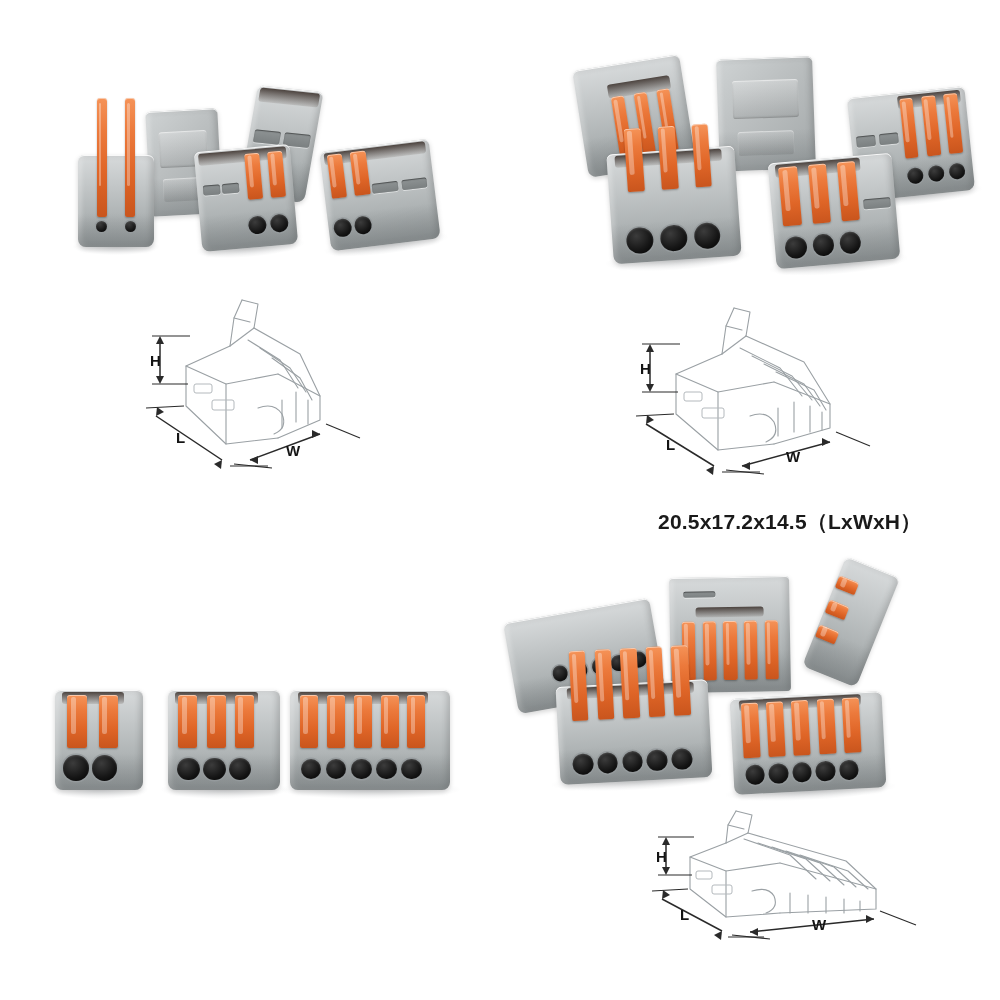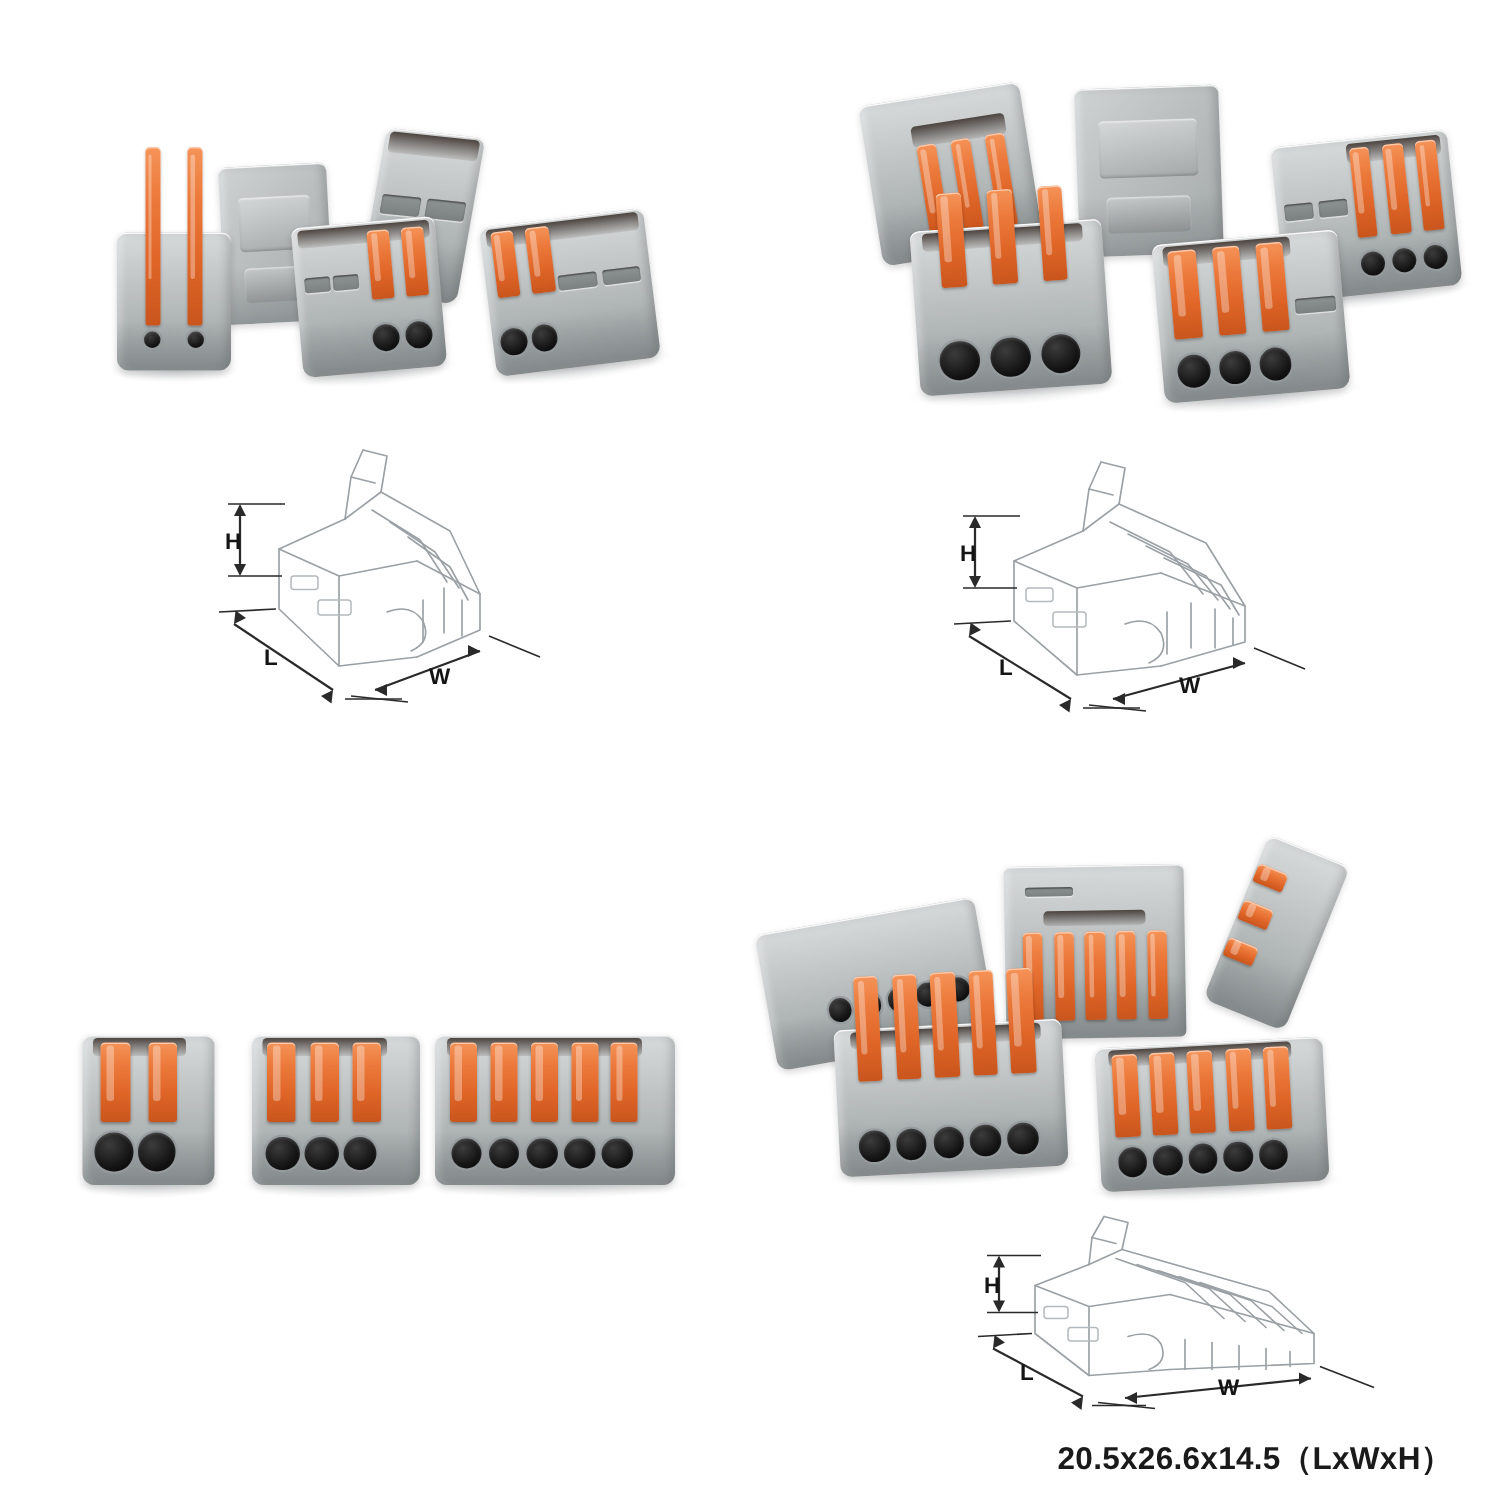--- a/index.html
+++ b/index.html
@@ -372,20 +372,21 @@
           <path d="M108 172 L146 176" stroke-width="1.1"></path>
           <path d="M218 134 L252 148" stroke-width="1.1"></path>
           <path d="M124 168 L212 144"></path>
           <path d="M124 168 l8 -4 l0 8 z" fill="#2a2a2a" stroke="none"></path>
           <path d="M212 144 l-8 4 l0 -8 z" fill="#2a2a2a" stroke="none"></path>
         </g>
         <text class="dimtxt" x="168" y="164">W</text>
       </svg>
     </div>
 
+    <div class="dim-caption" style="left:158px;top:508px;">20.5x17.2x14.5（LxWxH）</div>
   </div>
 
   <div class="quad" id="quad-bl">
     <div class="photo-stage" style="left:0;top:160px;width:500px;height:180px;">
 
       <div class="conn" style="left:55px;top:30px;width:88px;height:100px;">
         <div class="soft"></div>
         <div class="body"></div>
         <div class="slot-shadow" style="left:8%;right:22%;top:2%;height:12%;"></div>
         <div class="levers" style="left:8%;right:22%;top:5%;height:58%;gap:10%;">
@@ -572,16 +573,15 @@
           <path d="M92 130 L130 134" stroke-width="1.1"></path>
           <path d="M240 106 L276 120" stroke-width="1.1"></path>
           <path d="M110 127 L234 114"></path>
           <path d="M110 127 l8 -4 l0 8 z" fill="#2a2a2a" stroke="none"></path>
           <path d="M234 114 l-8 4 l0 -8 z" fill="#2a2a2a" stroke="none"></path>
         </g>
         <text class="dimtxt" x="172" y="125">W</text>
       </svg>
     </div>
 
-    <div class="dim-caption" style="left:205px;top:458px;">20.5x26.6x14.5（LxWxH）</div>
   </div>
 
 </div>
 
 </body></html>

